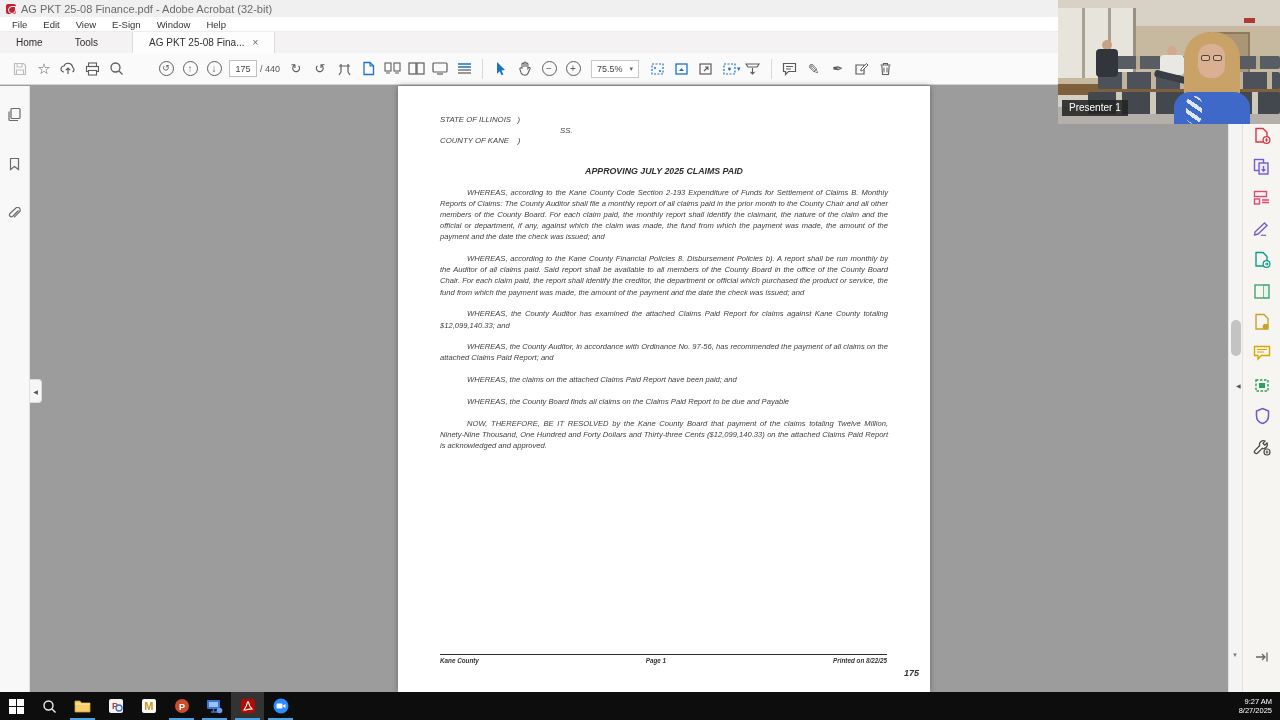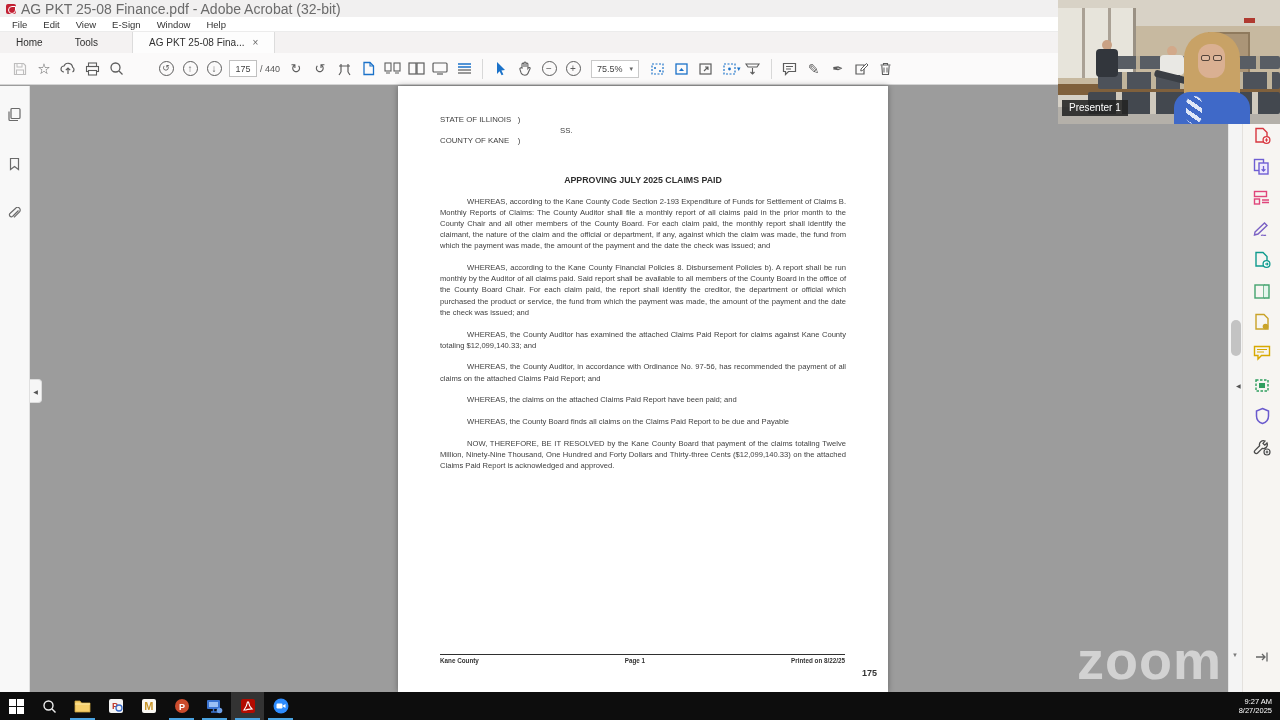--- a/index.html
+++ b/index.html
@@ -3,21 +3,21 @@
 <meta charset="utf-8">
 <style>
   * { margin:0; padding:0; box-sizing:border-box; }
   html,body { width:1280px; height:720px; overflow:hidden; font-family:"Liberation Sans", sans-serif; }
   #screen { position:relative; width:1280px; height:720px; background:#9c9c9c; }
 
   
   #titlebar { position:absolute; left:0; top:0; width:1280px; height:17px; background:#f1f0f0; display:flex; align-items:center; padding-left:6px; }
   #titlebar .appicon { width:10px; height:10px; background:#c22033; border-radius:2px; margin-right:5px; position:relative; }
   #titlebar .appicon::after { content:""; position:absolute; left:2px; top:2px; width:6px; height:6px; border:1px solid #fff; border-radius:50% 0 50% 50%; }
-  #titlebar .title { font-size:14px; color:#6b6b6b; }
+  #titlebar .title { font-size:11px; color:#6b6b6b; }
 
   
   #menubar { position:absolute; left:0; top:17px; width:1060px; height:15px; background:#ffffff; display:flex; align-items:center; padding-left:4px; border-bottom:1px solid #ececec; }
   #menubar span { font-size:9.5px; color:#333; padding:4px 8px; cursor:default; }
 
   
   #tabbar { position:absolute; left:0; top:32px; width:1060px; height:21px; background:#f4f2f2; display:flex; align-items:stretch; }
   .tab { font-size:10px; color:#303030; display:flex; align-items:center; padding:0 16px; }
   .tab.doc { background:#fdfdfd; border-left:1px solid #dcdcdc; border-right:1px solid #dcdcdc; margin-left:18px; gap:8px; }
   .tab .x { color:#666; font-size:10px; }
@@ -37,25 +37,25 @@
   #zoombox .caret { font-size:7px; color:#666; }
   .caret-mini { font-size:7px; color:#1b72c9; margin-left:-4px; }
 
   
   #content { position:absolute; left:0; top:86px; width:1280px; height:606px; background:#9c9c9c; }
 
   #leftnav { position:absolute; left:0; top:0; width:30px; height:606px; background:#f8f8f8; border-right:1px solid #e0e0e0; display:flex; flex-direction:column; align-items:center; padding-top:16px; gap:26px; }
   #leftnav .ti { color:#6a6a6a; }
   .collapse-tab { position:absolute; left:30px; top:293px; width:12px; height:24px; background:#f6f6f6; border:1px solid #dcdcdc; border-left:none; border-radius:0 4px 4px 0; font-size:6px; color:#555; display:flex; align-items:center; justify-content:center; }
 
-  #page { position:absolute; left:398px; top:0; width:490px; height:606px; background:#ffffff; box-shadow:0 0 6px rgba(0,0,0,.35); padding:29px 42px 0 42px; }
+  #page { position:absolute; left:398px; top:0; width:532px; height:606px; background:#ffffff; box-shadow:0 0 6px rgba(0,0,0,.35); padding:29px 42px 0 42px;font-style:italic; }
   .pre { white-space:pre; }
   .jurat { font-size:7.8px; color:#3e3e3e; line-height:10px; }
   .ss { font-size:7.8px; color:#3e3e3e; margin-left:120px; line-height:11px; }
-  .doctitle { text-align:center; font-weight:bold; font-size:8.8px; color:#2e2e2e; margin-top:29px; }
+  .doctitle { text-align:center; font-weight:bold; font-size:8.8px; color:#2e2e2e; margin-top:20px; }
   .para { font-size:7.6px; line-height:11.2px; color:#414141; text-align:justify; text-indent:27px; margin-top:10.5px; }
   #pagefooter { position:absolute; left:42px; right:43px; top:568px; border-top:1.6px solid #2f2f2f; display:flex; justify-content:space-between; padding-top:2px; font-size:6.3px; color:#333; font-weight:bold; }
   #pagenum { position:absolute; top:582px; right:11px; font-size:9px; font-weight:bold; color:#333; }
 
   #scrollbar { position:absolute; left:1228px; top:0; width:14px; height:606px; background:#f4f4f4; border-left:1px solid #e4e4e4; }
   #scrollthumb { position:absolute; left:2px; top:234px; width:10px; height:36px; background:#c3c3c3; border-radius:5px; }
   #scrolldown { position:absolute; left:3px; top:566px; font-size:6px; color:#7a7a7a; }
 
   #rightstrip { position:absolute; left:1242px; top:0; width:38px; height:606px; background:#f7f5f2; border-left:1px solid #e4e1dd; }
   #rightstrip .rt { position:absolute; left:9px; width:20px; height:20px; display:flex; align-items:center; justify-content:center; }
@@ -414,21 +414,20 @@
     <div class="wc" style="left:161px;top:52px;width:18px;height:17px;border-radius:4px;background:#d8a8b8;"></div>
     <div class="wc" style="left:126px;top:32px;width:56px;height:80px;border-radius:26px 26px 10px 10px;background:#c8a266;"></div>
     <div class="wc" style="left:140px;top:44px;width:27px;height:34px;border-radius:12px;background:#dab092;"></div>
     <div class="wc" style="left:143px;top:55px;width:9px;height:6px;border:1.5px solid #54443a;border-radius:2px;background:rgba(255,255,255,.15);"></div>
     <div class="wc" style="left:155px;top:55px;width:9px;height:6px;border:1.5px solid #54443a;border-radius:2px;background:rgba(255,255,255,.15);"></div>
     <div class="wc" style="left:116px;top:92px;width:76px;height:32px;border-radius:16px 16px 0 0;background:#3f69c8;"></div>
     <div class="wc" style="left:128px;top:96px;width:16px;height:28px;border-radius:8px;background:repeating-linear-gradient(35deg,#dfe7f7 0 4px,#3f69c8 4px 9px);"></div>
     <div id="presenter">Presenter 1</div>
   </div>
 
-  <div id="watermark">zoom</div>
 
   <div id="taskbar">
     <div class="tbslot">
       <svg width="15" height="15" viewBox="0 0 15 15">
           <rect x="0" y="0" width="7" height="7" fill="#fff"></rect>
           <rect x="8" y="0" width="7" height="7" fill="#fff"></rect>
           <rect x="0" y="8" width="7" height="7" fill="#fff"></rect>
           <rect x="8" y="8" width="7" height="7" fill="#fff"></rect>
         </svg>
     </div>

